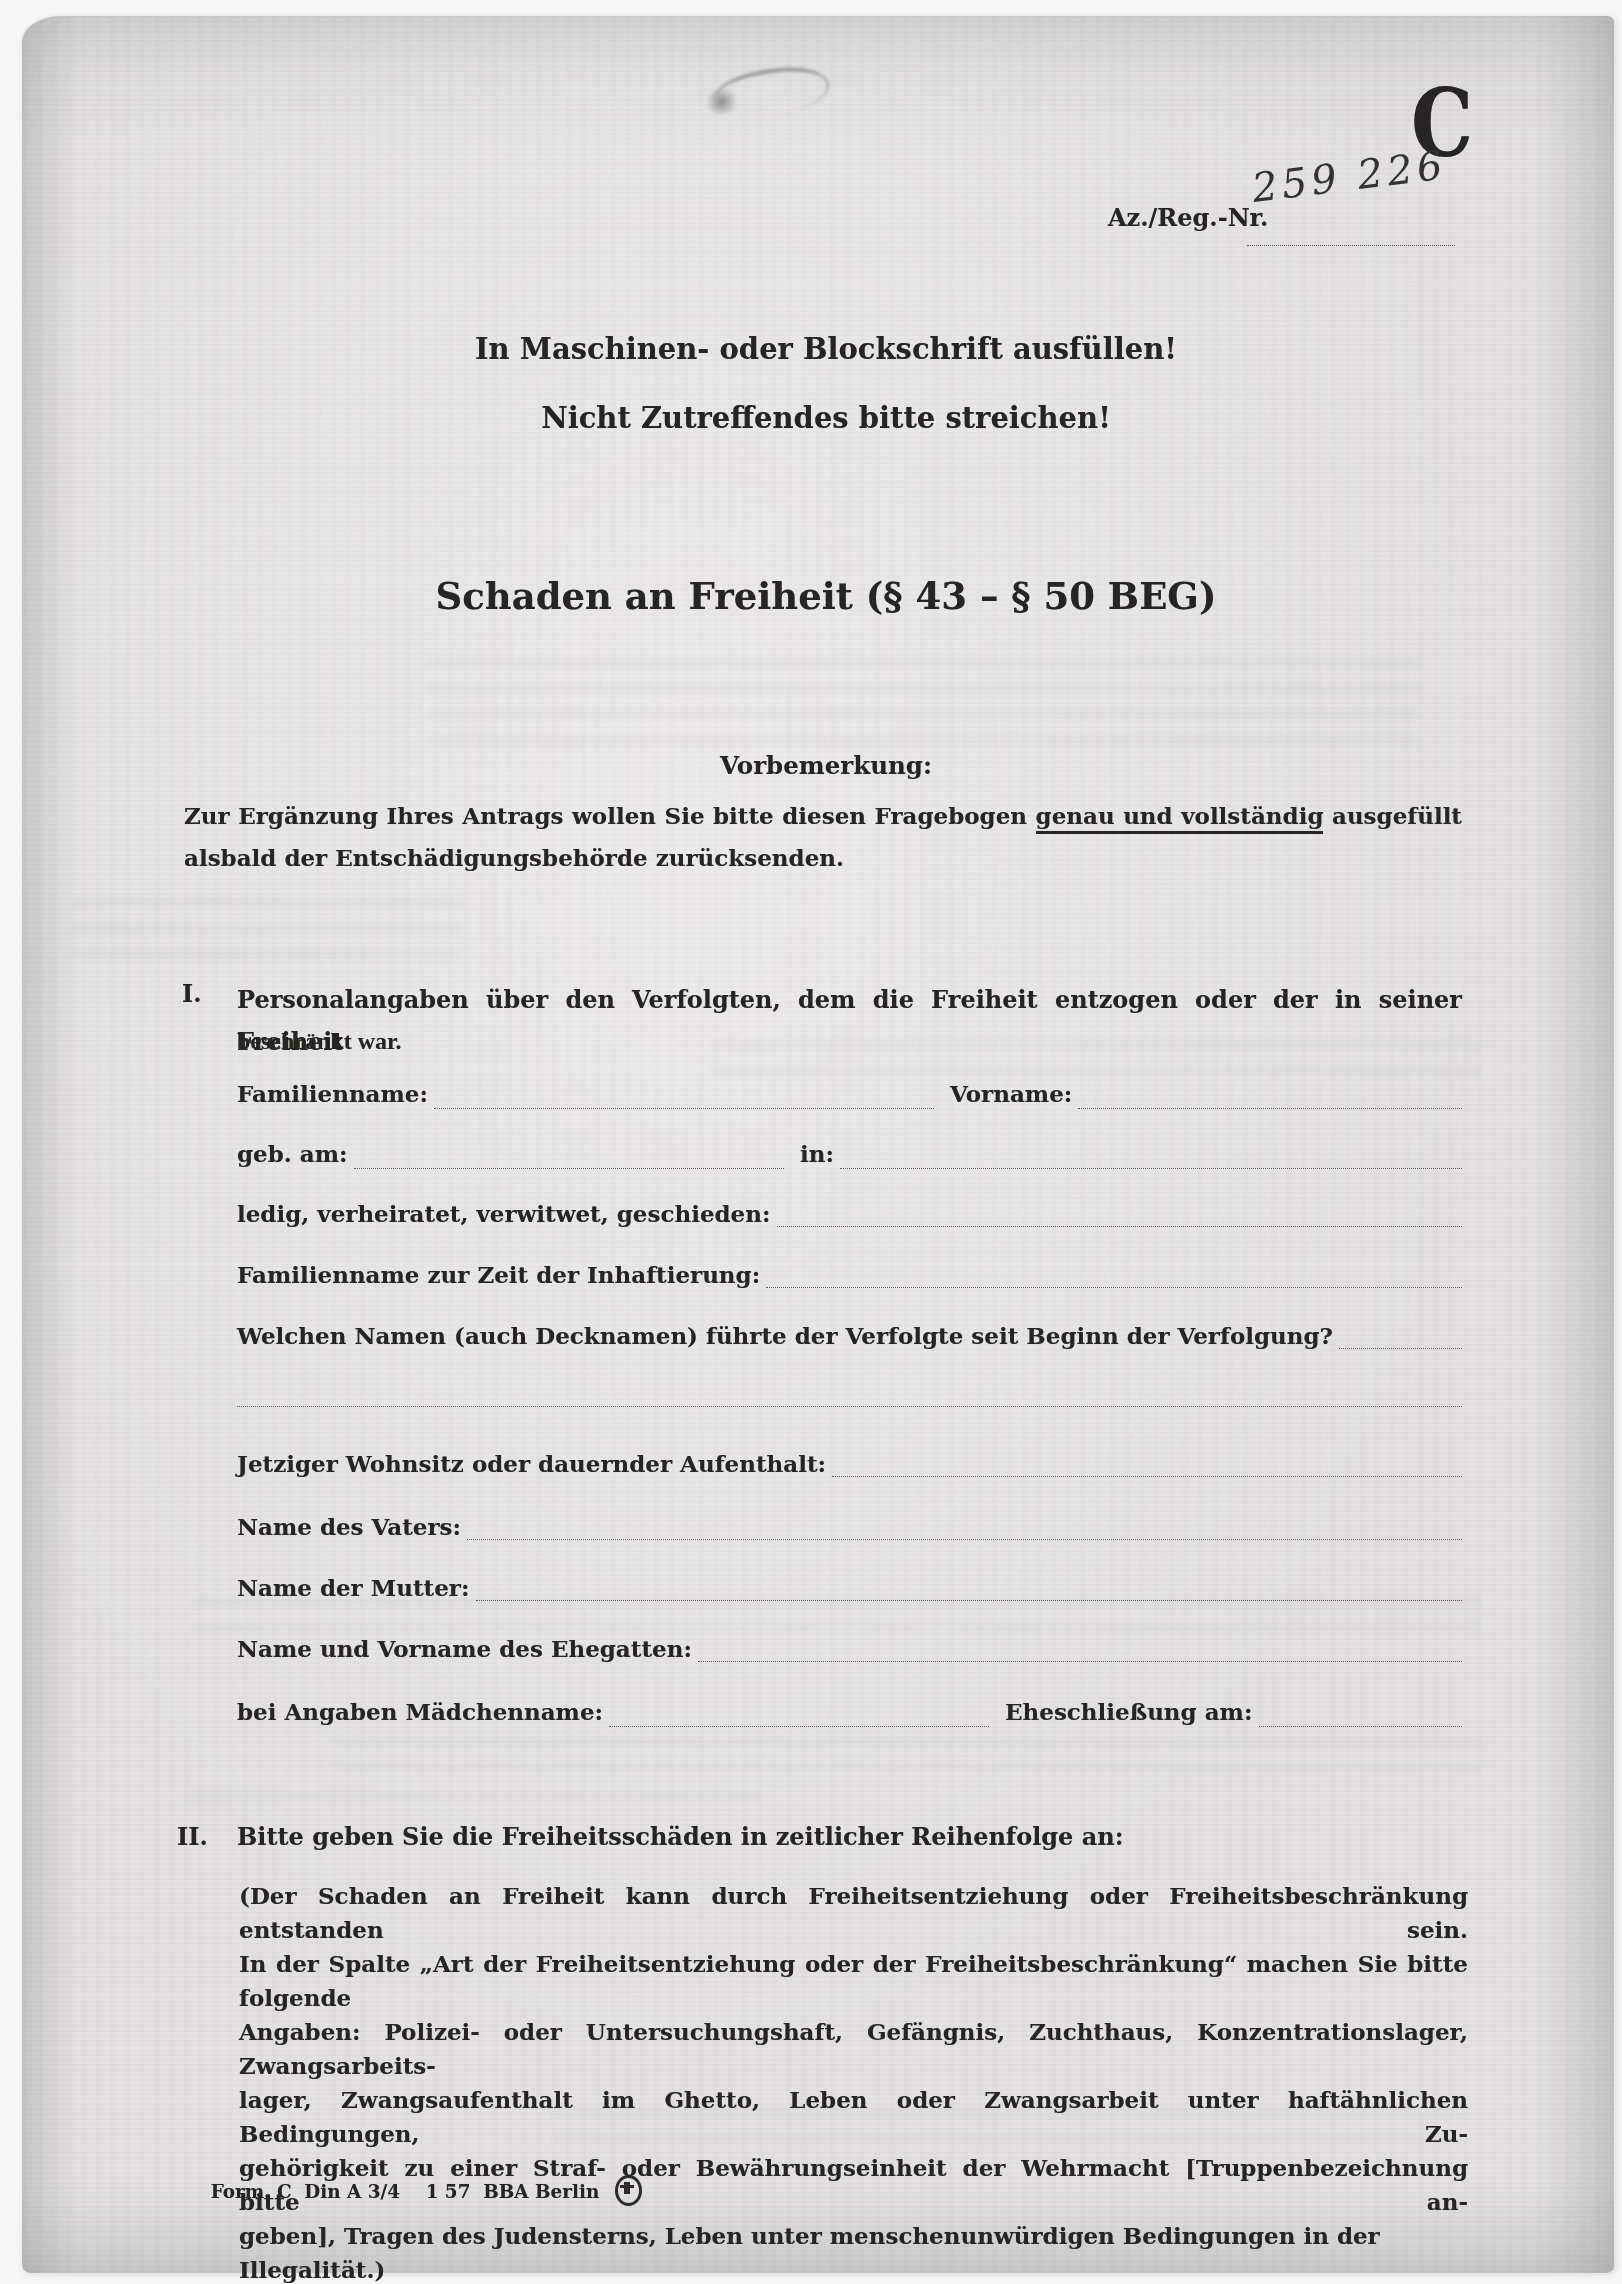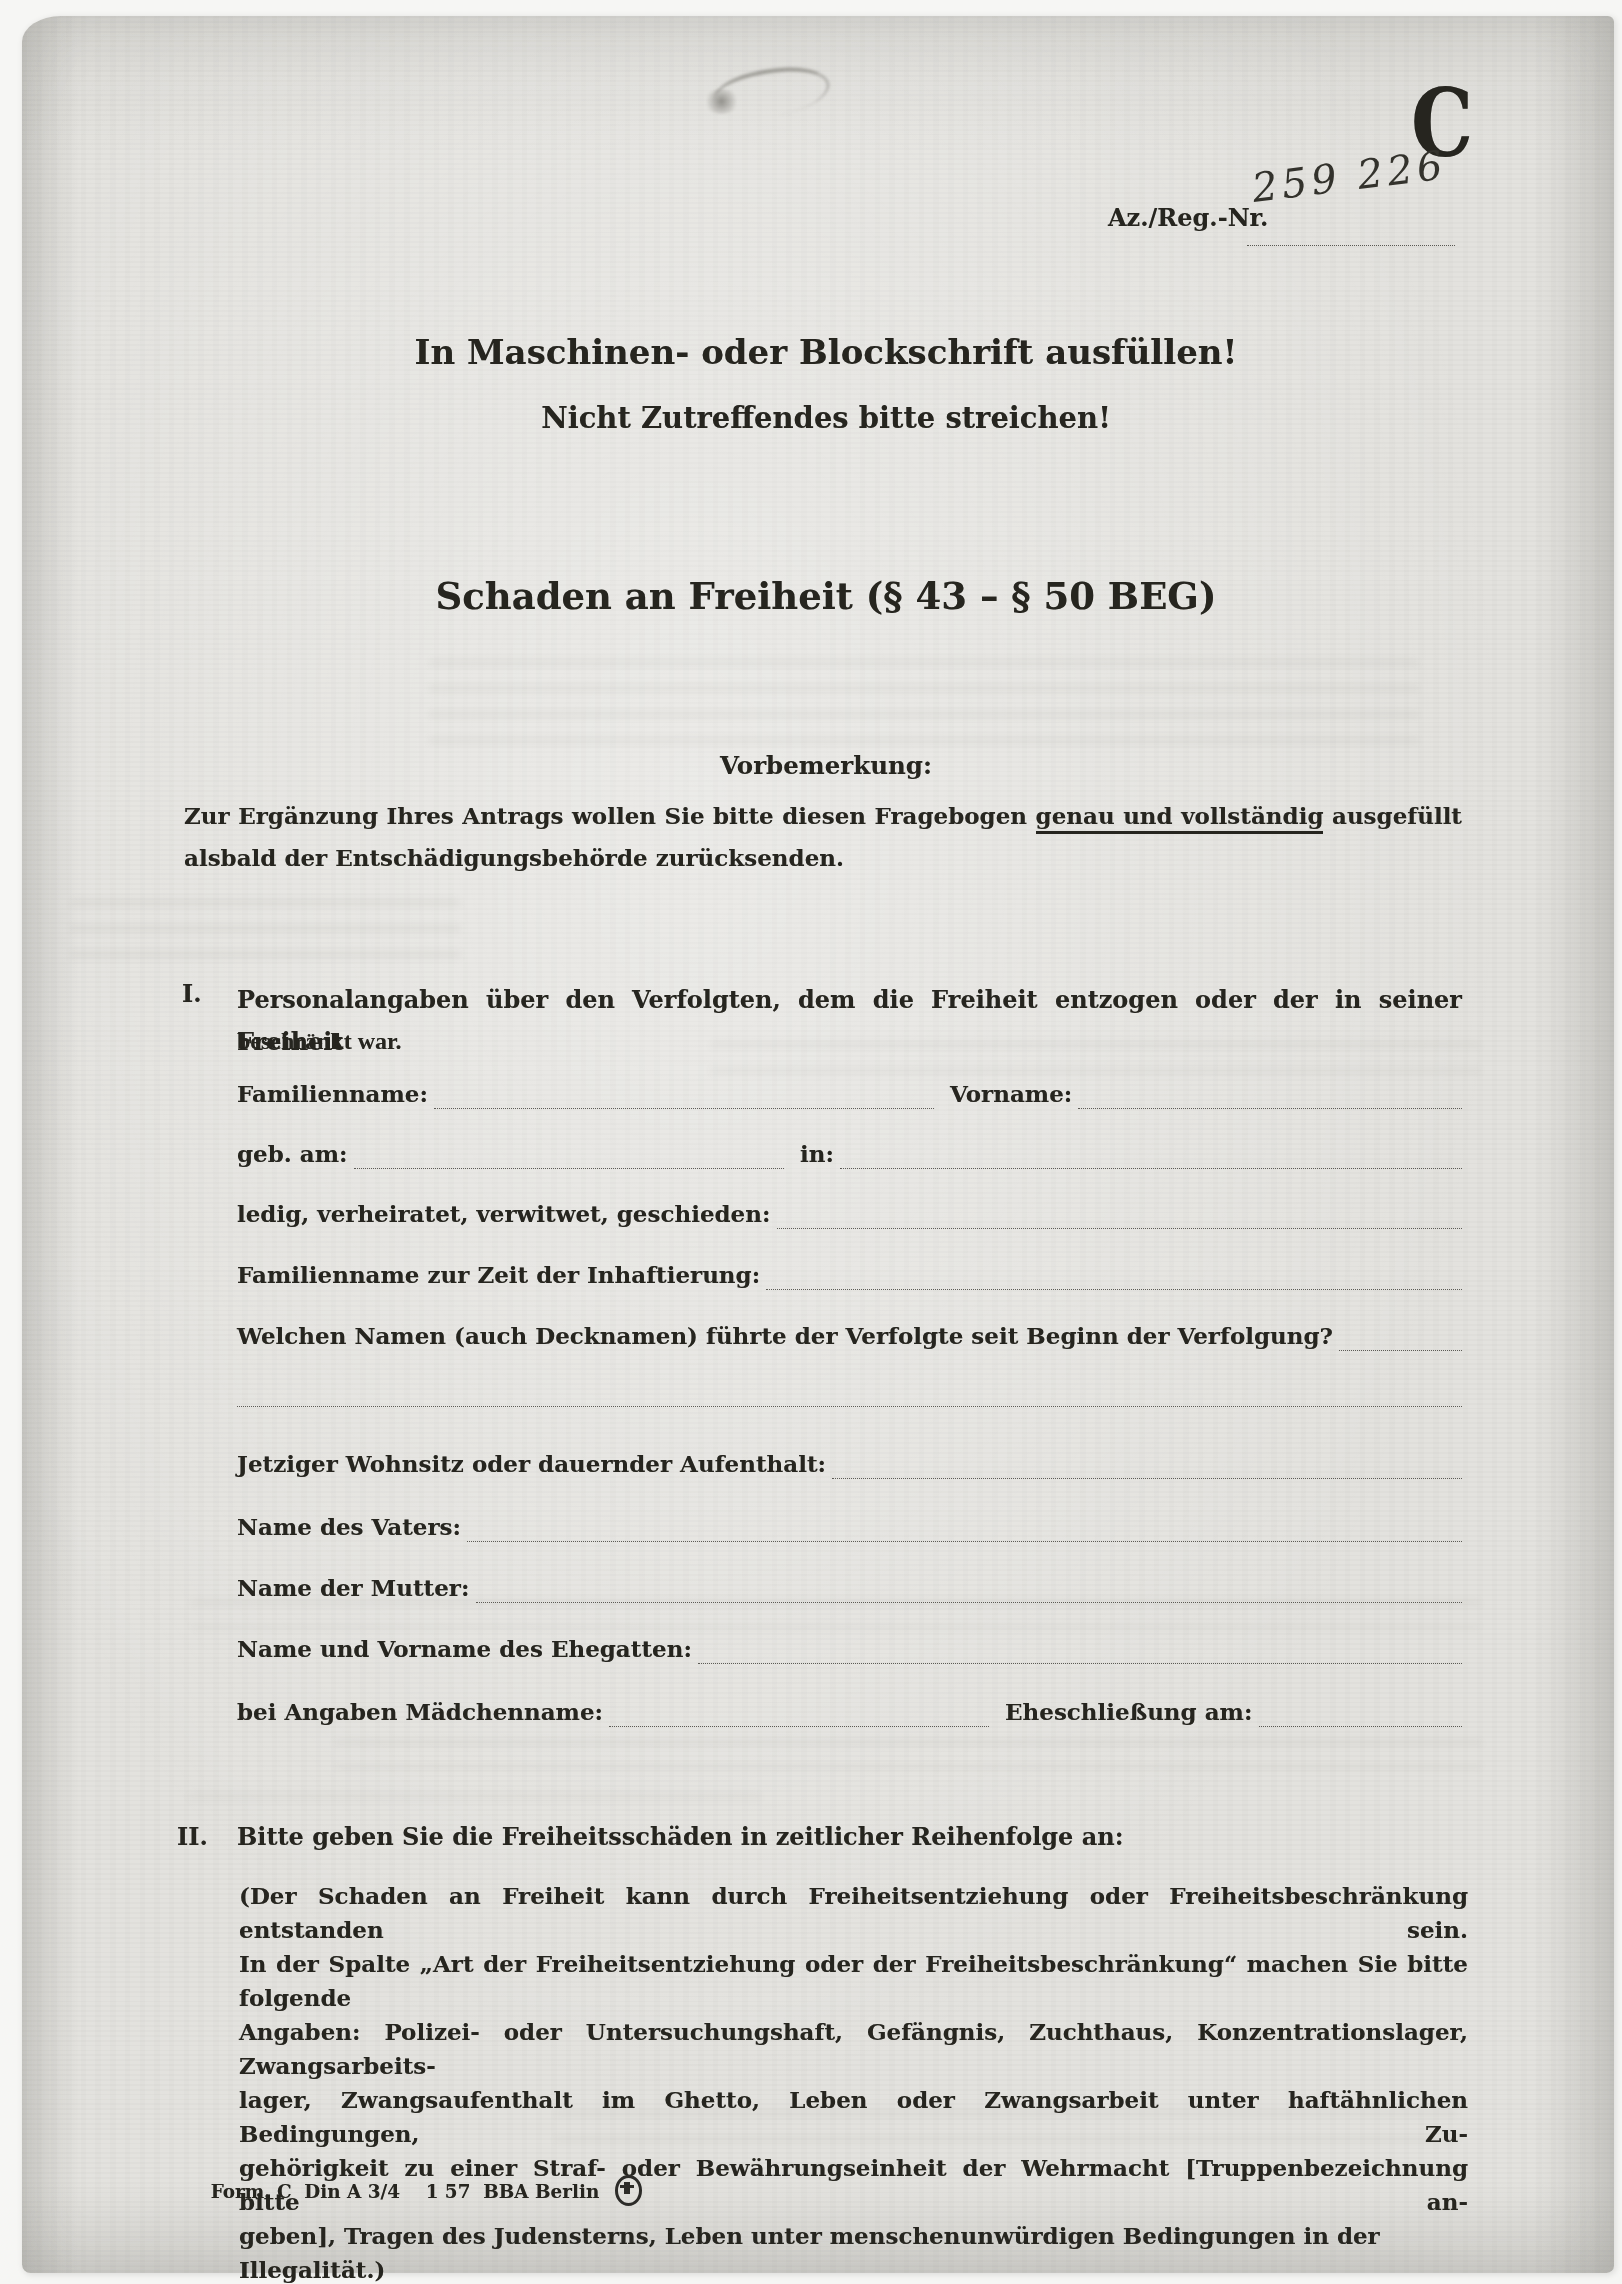--- a/index.html
+++ b/index.html
@@ -17,21 +17,21 @@
       repeating-linear-gradient(90deg, rgba(0,0,0,.012) 0 5.5px, rgba(0,0,0,0) 5.5px 14.7px),
       #e3e2de;
     border-radius:39px 6.1px 7.3px 8.6px / 26px 6.1px 7.3px 8.6px;
     box-shadow: inset 0 0 55px rgba(125,124,117,.22), 1.2px 1.8px 6.1px rgba(0,0,0,.10);}
   
   .ink{color:#26251f;text-shadow:0 0 0.6px rgba(38,37,31,.35);}
   .b{font-weight:bold;}
   .center{position:absolute;left:184px;right:155px;text-align:center;}
   .abs{position:absolute;}
   
-  .row{position:absolute;left:237px;right:161px;display:flex;align-items:flex-end;
+  .row{position:absolute;left:237px;right:161px;display:flex;
        font-size:23px;font-weight:bold;line-height:31px;white-space:nowrap;}
   .row .lbl{flex:none;}
   .dl{flex:1 1 auto;height:28px;margin-left:6.1px;
       border-bottom:1.8px dotted rgba(55,54,48,.78);}
   .pairfix{flex:none;display:flex;align-items:flex-end;}
   .pairfill{flex:1 1 auto;display:flex;align-items:flex-end;}
   .gap{flex:none;width:16px;}
   
   .jline{text-align:justify;text-align-last:justify;}
   .lline{text-align:left;text-align-last:left;}
@@ -65,21 +65,21 @@
   <div class="ghost" style="left:187px;top:1792px;width:575px;height:22px;opacity:.22;"></div>
   <div class="ghost" style="left:554px;top:2109px;width:905px;height:51px;opacity:.24;"></div>
 
   <div class="abs ink b" style="left:1411px;top:78px;font-size:93px;line-height:92px;transform:scaleX(.84);transform-origin:left top;">C</div>
 
   <div class="abs ink b" style="left:1108px;top:203px;font-size:24px;">Az./Reg.-Nr.</div>
   <div class="abs" style="left:1247px;top:220px;width:208px;height:24.5px;border-bottom:1.8px dotted rgba(55,54,48,.8);"></div>
   <div class="abs" style="left:1255px;top:165px;font-size:40px;font-style:italic;letter-spacing:4.3px;
               color:#33322c;transform:rotate(-7deg);transform-origin:left bottom;">259 226</div>
 
-  <div class="center ink b" style="top:332px;font-size:34px;">In Maschinen- oder Blockschrift ausfüllen!</div>
+  <div class="center ink b" style="top:332px;font-size:29px;">In Maschinen- oder Blockschrift ausfüllen!</div>
   <div class="center ink b" style="top:401px;font-size:29px;">Nicht Zutreffendes bitte streichen!</div>
 
   <div class="center ink b" style="top:574px;font-size:37px;">Schaden an Freiheit (§ 43 – § 50 BEG)</div>
 
   <div class="center ink b" style="top:751px;font-size:24.5px;">Vorbemerkung:</div>
   <div class="abs ink b" style="left:184px;top:837px;font-size:23px;line-height:42px;">alsbald der Entschädigungsbehörde zurücksenden.</div>
   <div class="abs ink b jline" style="left:184px;right:161px;top:795px;font-size:23px;line-height:42px;">
     <span>Zur Ergänzung Ihres Antrags wollen Sie bitte diesen Fragebogen </span><span style="border-bottom:3.1px solid #26251f;padding-bottom:1.8px;">genau und vollständig</span><span> ausgefüllt</span>
   </div>
 

